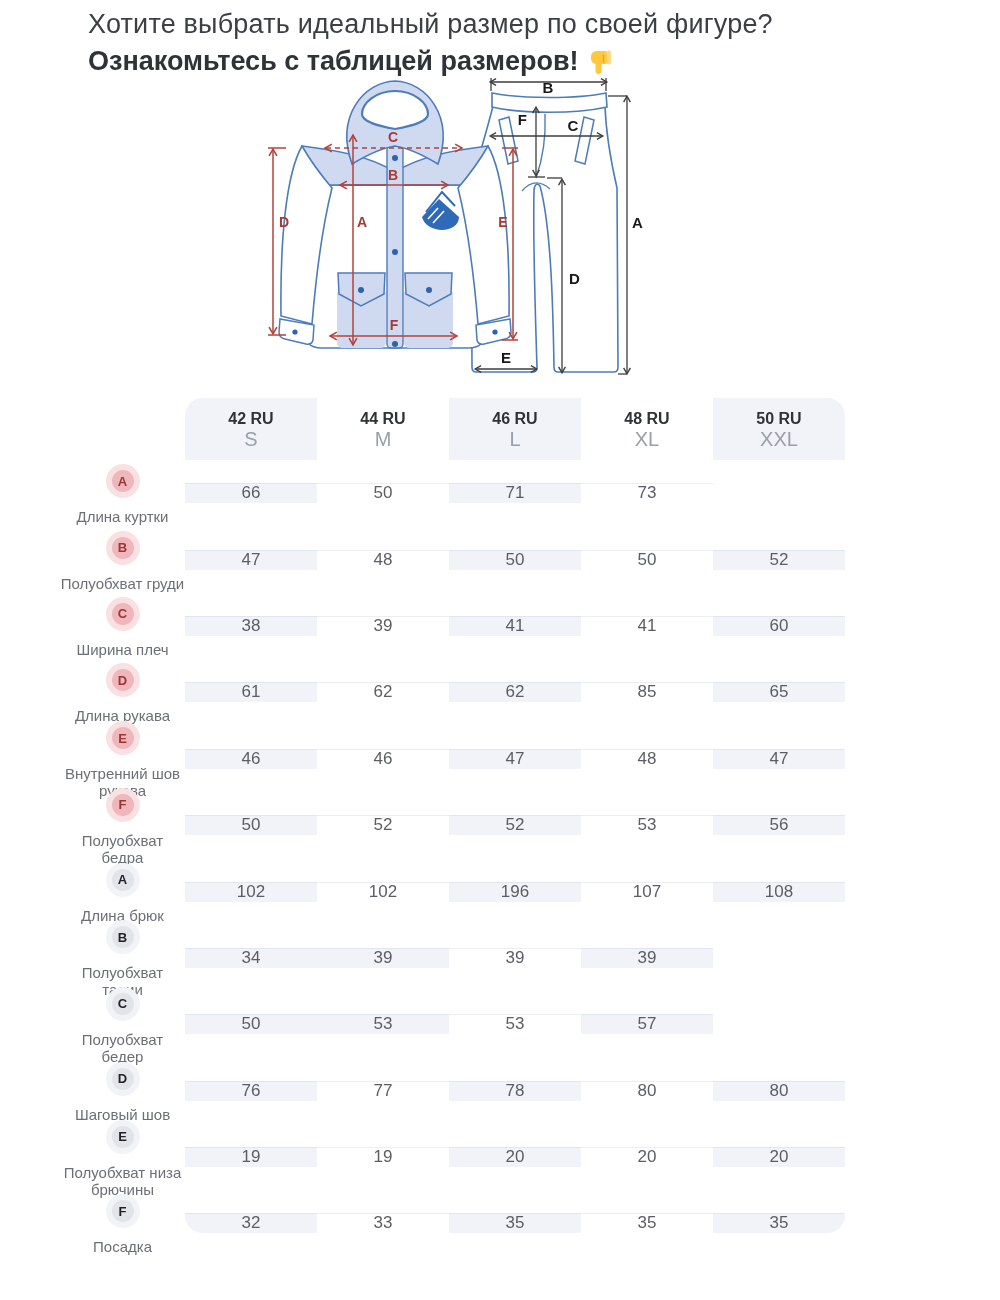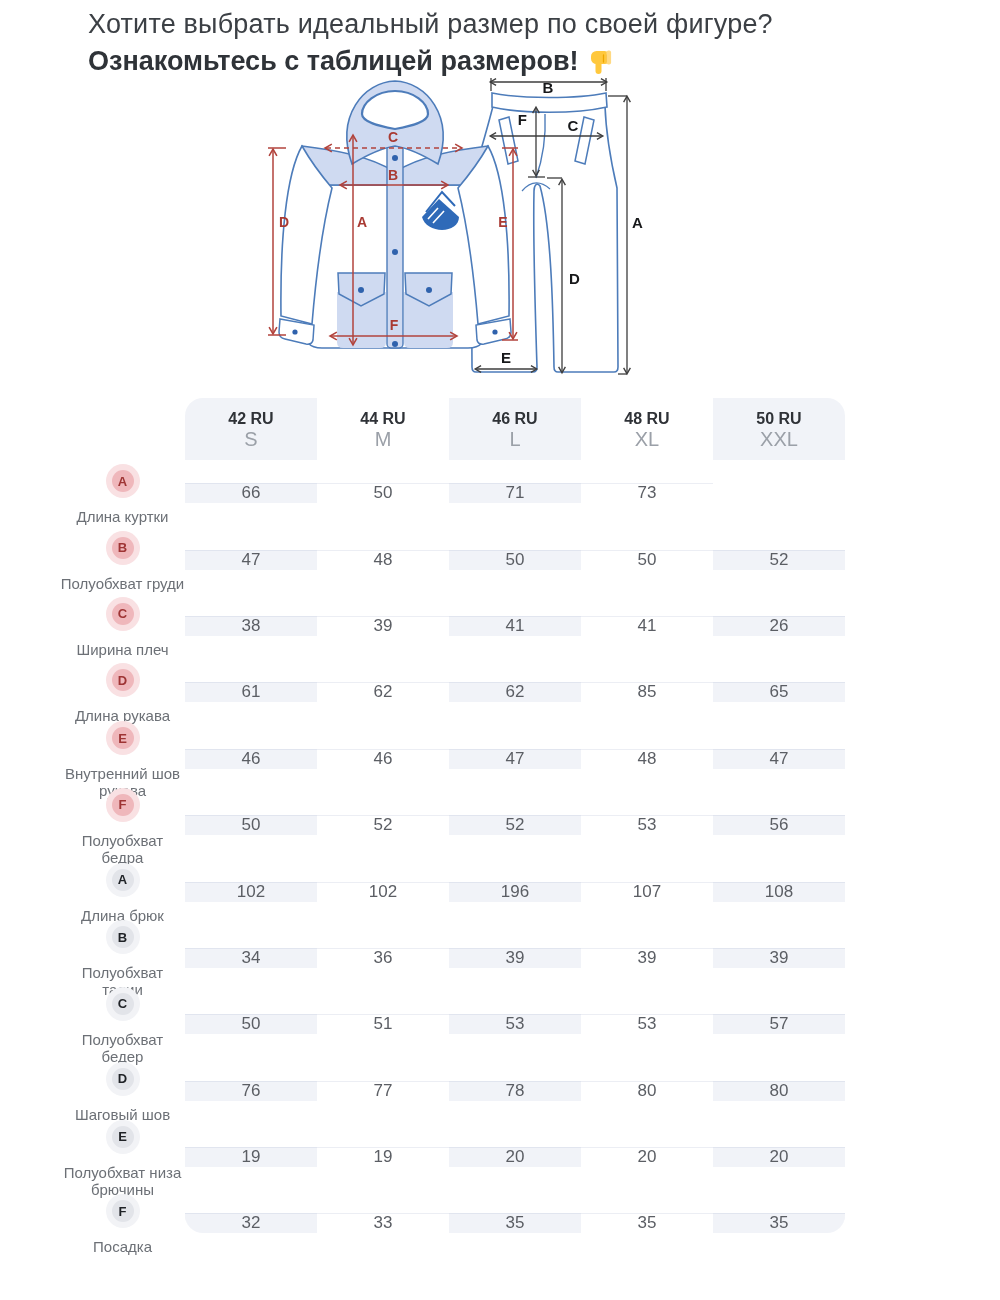--- a/index.html
+++ b/index.html
@@ -206,21 +206,21 @@
       <div class="badge">
         <div class="badge-inner">C</div>
       </div>
       <div class="row-label">Ширина плеч</div>
     </div>
 
   <div class="v-cell stripe">38</div>
           <div class="v-cell">39</div>
           <div class="v-cell stripe">41</div>
           <div class="v-cell">41</div>
-          <div class="v-cell stripe">26</div>
+          <div class="v-cell stripe">60</div>
         </div>
         <div class="t-row data-row jacket">
     <div class="label-cell">
       <div class="badge">
         <div class="badge-inner">D</div>
       </div>
       <div class="row-label">Длина рукава</div>
     </div>
 
   <div class="v-cell stripe">61</div>
@@ -273,35 +273,33 @@
         </div>
         <div class="t-row data-row pants">
     <div class="label-cell">
       <div class="badge">
         <div class="badge-inner">B</div>
       </div>
       <div class="row-label">Полуобхват талии</div>
     </div>
 
   <div class="v-cell stripe">34</div>
-          <div class="v-cell">36</div>
           <div class="v-cell stripe">39</div>
           <div class="v-cell">39</div>
           <div class="v-cell stripe">39</div>
         </div>
         <div class="t-row data-row pants">
     <div class="label-cell">
       <div class="badge">
         <div class="badge-inner">C</div>
       </div>
       <div class="row-label">Полуобхват бедер</div>
     </div>
 
   <div class="v-cell stripe">50</div>
-          <div class="v-cell">51</div>
           <div class="v-cell stripe">53</div>
           <div class="v-cell">53</div>
           <div class="v-cell stripe">57</div>
         </div>
         <div class="t-row data-row pants">
     <div class="label-cell">
       <div class="badge">
         <div class="badge-inner">D</div>
       </div>
       <div class="row-label">Шаговый шов</div>

